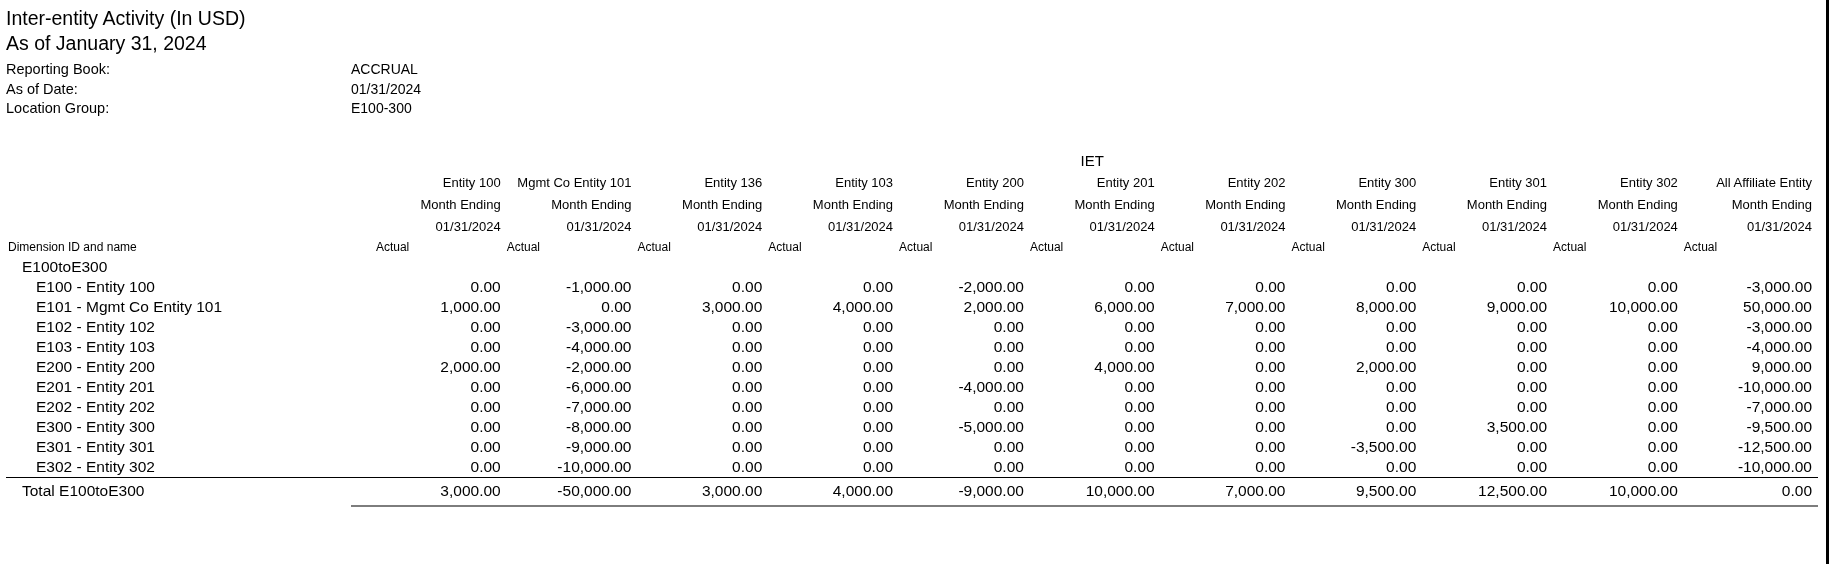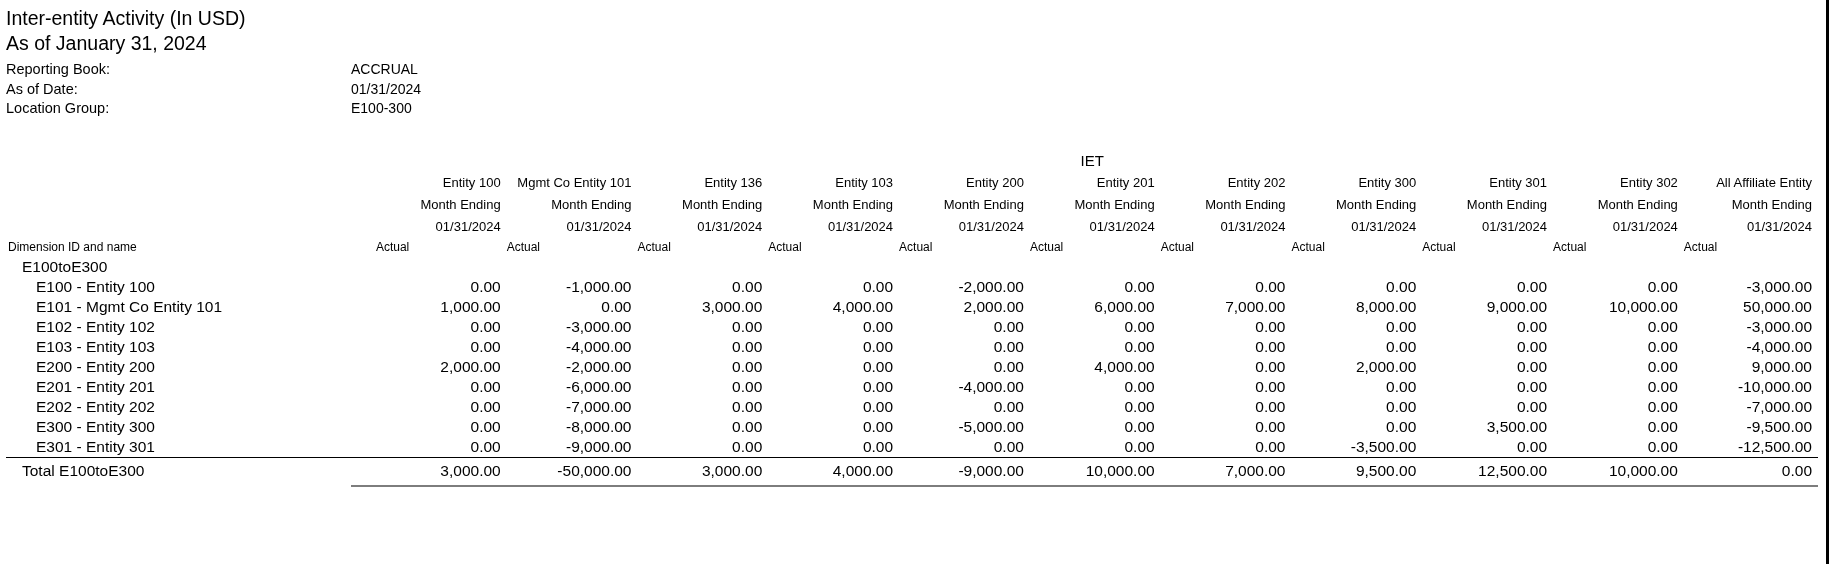--- a/index.html
+++ b/index.html
@@ -398,20 +398,34 @@
           <td class="num">0.00</td>
           <td class="num">0.00</td>
           <td class="num">0.00</td>
           <td class="num">0.00</td>
           <td class="num">-3,500.00</td>
           <td class="num">0.00</td>
           <td class="num">0.00</td>
           <td class="num">-12,500.00</td>
         </tr>
 
+        <tr class="row">
+          <td class="row-name">E302 - Entity 302</td>
+          <td class="num">0.00</td>
+          <td class="num">-10,000.00</td>
+          <td class="num">0.00</td>
+          <td class="num">0.00</td>
+          <td class="num">0.00</td>
+          <td class="num">0.00</td>
+          <td class="num">0.00</td>
+          <td class="num">0.00</td>
+          <td class="num">0.00</td>
+          <td class="num">0.00</td>
+          <td class="num">-10,000.00</td>
+        </tr>
 
         <tr class="total-row">
           <td class="total-name">Total E100toE300</td>
           <td class="num">3,000.00</td>
           <td class="num">-50,000.00</td>
           <td class="num">3,000.00</td>
           <td class="num">4,000.00</td>
           <td class="num">-9,000.00</td>
           <td class="num">10,000.00</td>
           <td class="num">7,000.00</td>

